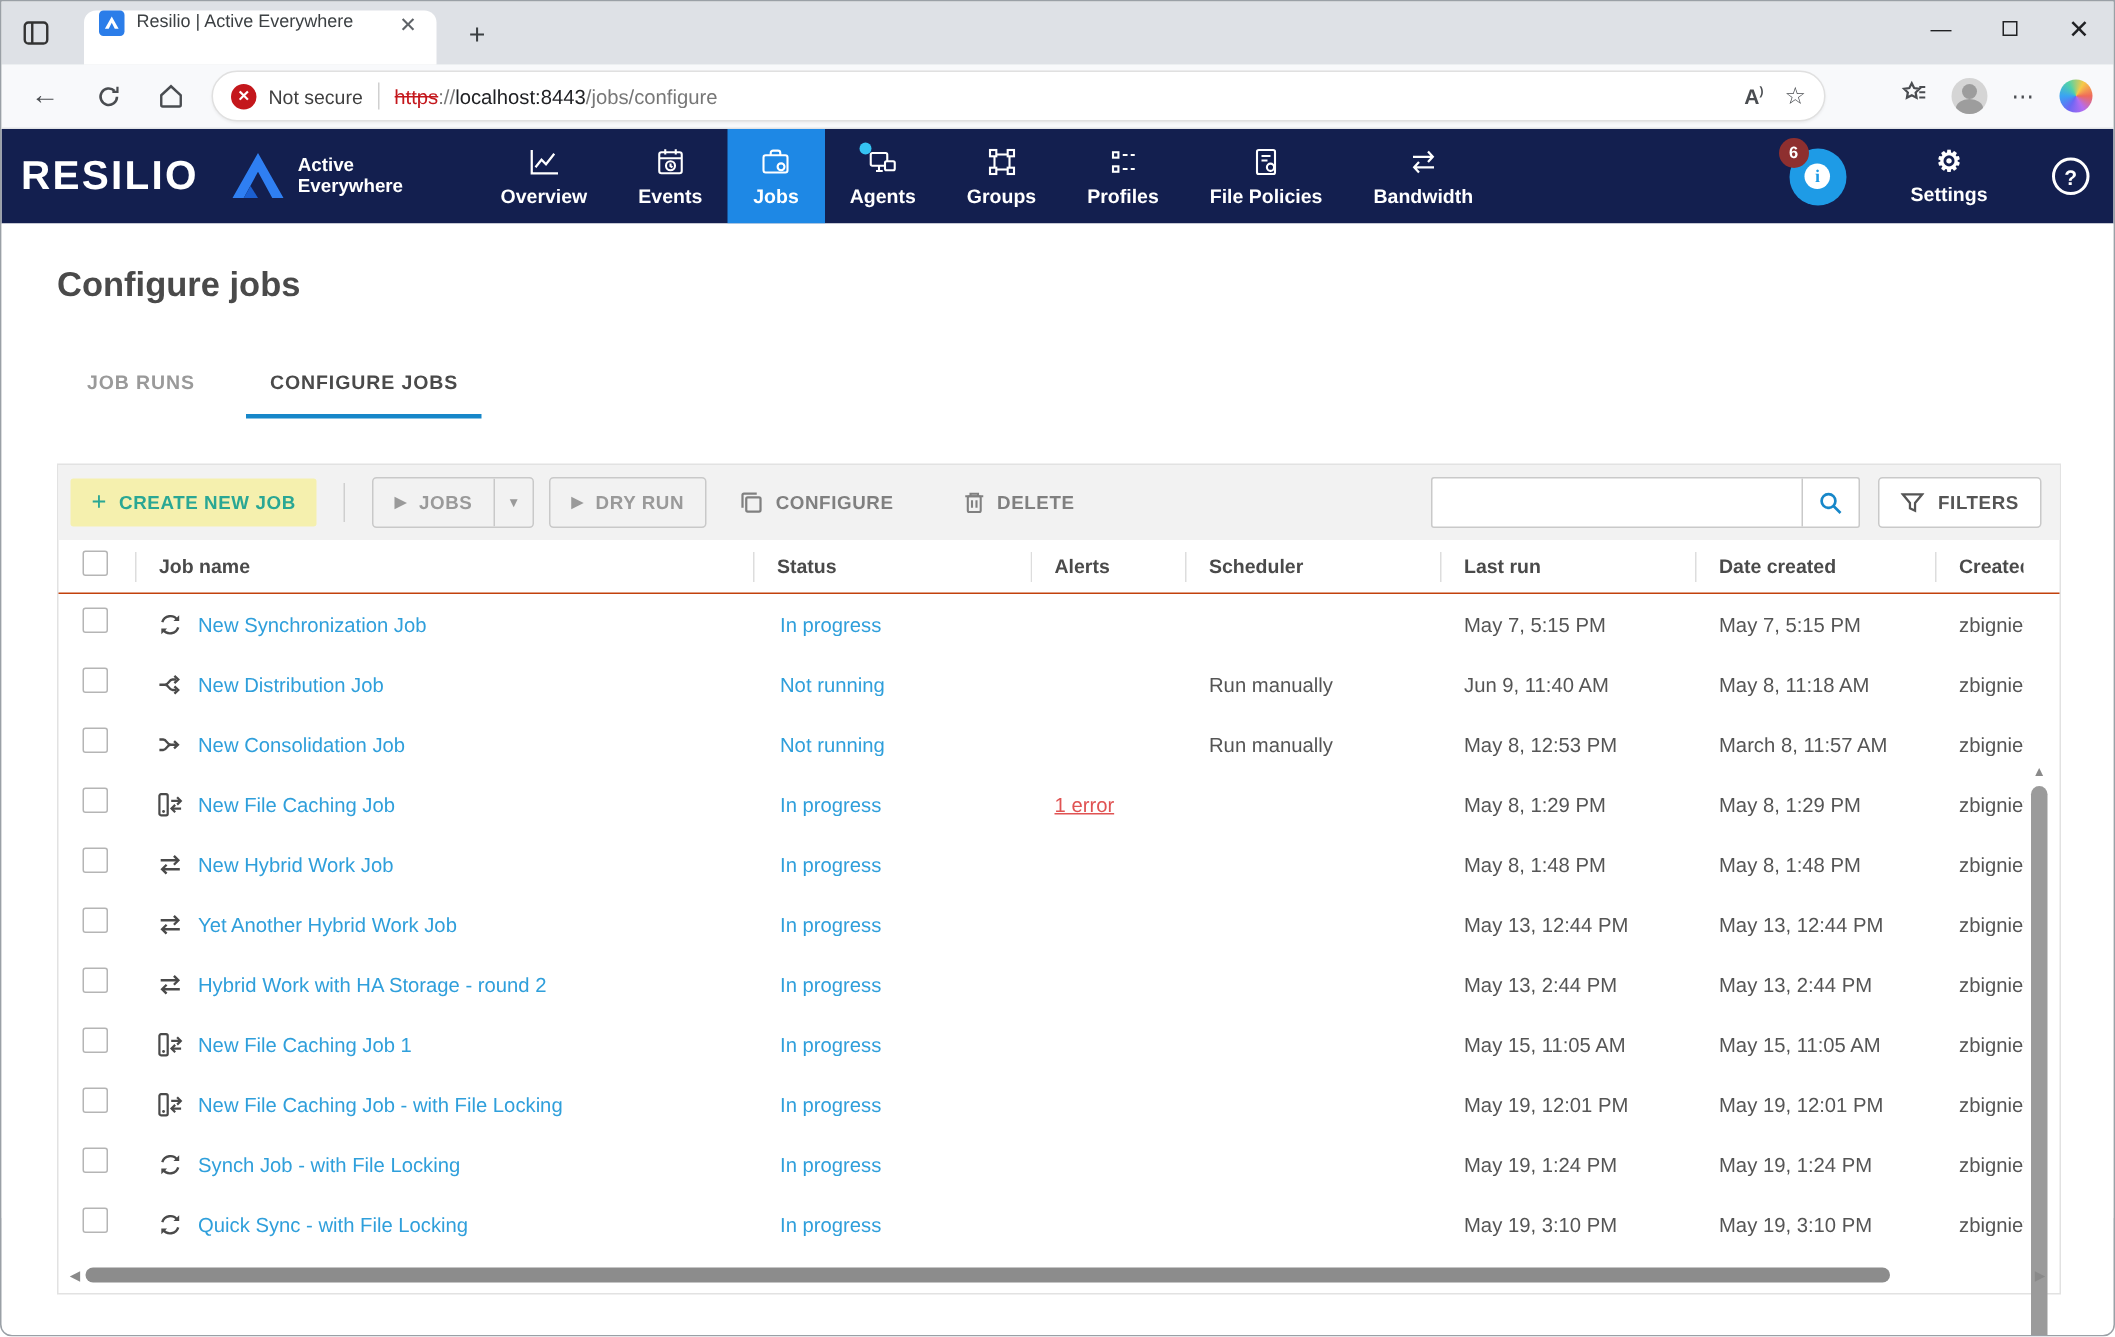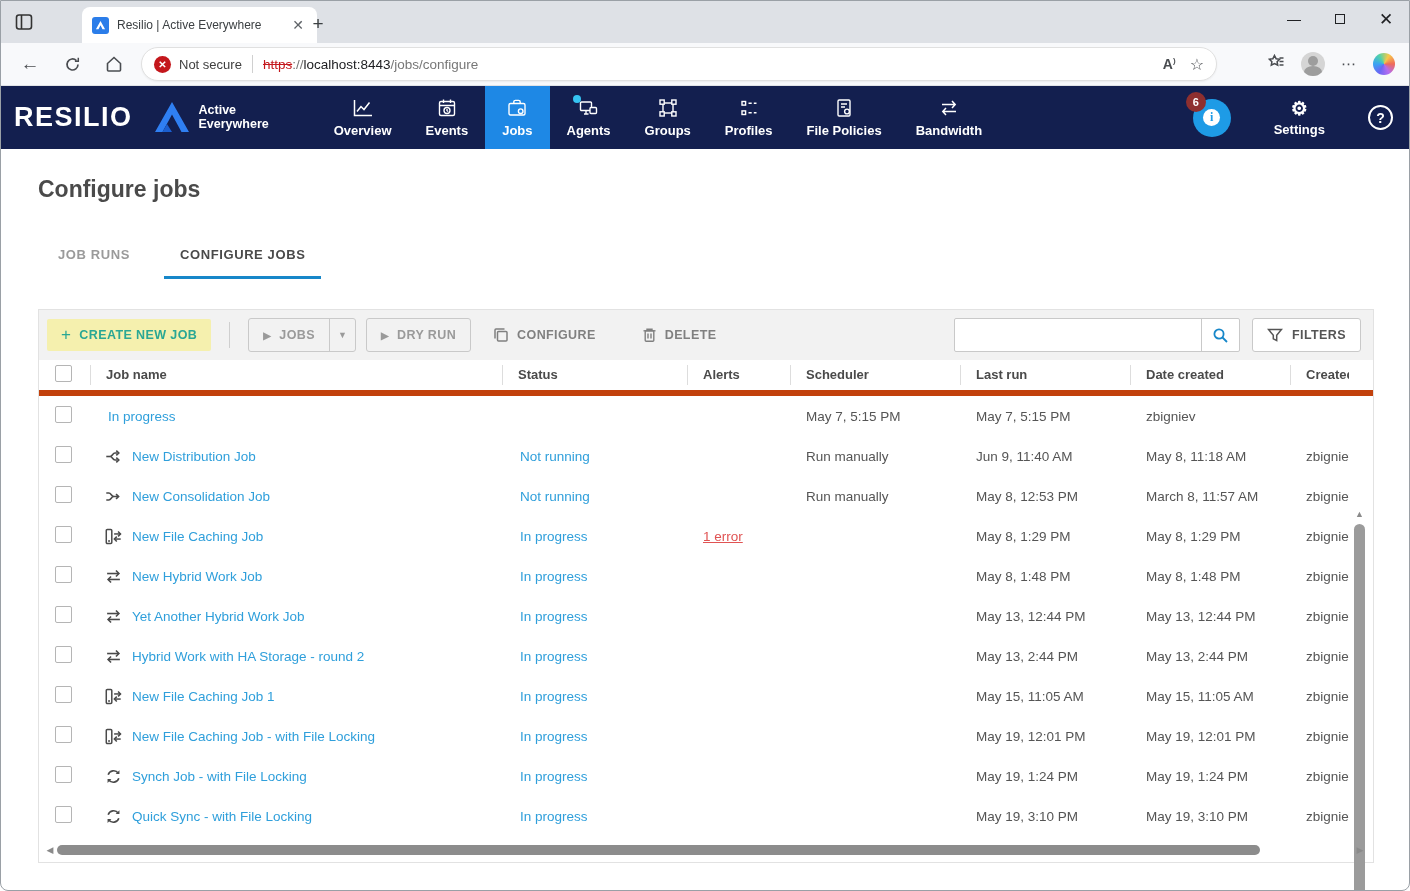--- a/index.html
+++ b/index.html
@@ -2,21 +2,21 @@
 <html><head>
 <meta charset="utf-8">
 <style>
   * { margin:0; padding:0; box-sizing:border-box; }
   html,body { width:1410px; height:891px; background:#fff; font-family:"Liberation Sans", sans-serif; }
   .window { position:relative; width:1410px; height:891px; border:1px solid #9aa0a6; border-radius:0 0 8px 8px; overflow:hidden; background:#fff; }
 
   
   .tabstrip { position:relative; height:42px; background:#dee1e6; display:flex; align-items:flex-end; }
   .workspaces-btn { position:absolute; left:12px; top:10px; width:22px; height:22px; color:#333; }
-  .tab { position:absolute; left:55px; top:6px; width:235px; height:36px; background:#fff; border-radius:8px 8px 0 0; display:flex; align-items:center; padding:0 10px;margin-left:26px; }
+  .tab { position:absolute; left:55px; top:6px; width:235px; height:36px; background:#fff; border-radius:8px 8px 0 0; display:flex; padding:0 10px; }
   .tab-favicon { width:17px; height:17px; border-radius:3px; background:#2b7de9; display:flex; align-items:center; justify-content:center; flex:none; }
   .tab-title { font-size:12px; color:#3c4043; margin-left:8px; white-space:nowrap; overflow:hidden; flex:1; }
   .tab-close { width:18px; height:18px; border-radius:4px; color:#5f6368; font-size:14px; line-height:18px; text-align:center; flex:none; }
   .newtab-btn { position:absolute; left:305px; top:12px; width:24px; height:24px; color:#3c4043; font-size:19px; line-height:22px; text-align:center; border-radius:4px; }
   .win-controls { position:absolute; right:0; top:0; height:36px; display:flex; }
   .win-btn { width:46px; height:36px; display:flex; align-items:center; justify-content:center; color:#202124; font-size:14px; }
   .win-max-glyph { width:10px; height:10px; border:1.4px solid #202124; }
 
   
   .addressbar { height:43px; background:#f8f9fb; border-bottom:1px solid #e1e3e6; display:flex; align-items:center; padding:0 14px; }
@@ -72,21 +72,21 @@
   .btn-split .caret { width:26px; display:flex; align-items:center; justify-content:center; border-left:1px solid #c9c9c9; color:#9a9a9a; font-size:9px; }
   .btn-flat { display:flex; align-items:center; gap:8px; color:#808080; font-size:12.5px; font-weight:700; letter-spacing:.4px; padding:0 14px; height:34px; cursor:pointer; }
   .play-glyph { font-size:10px; }
   .searchbox { margin-left:auto; width:286px; height:34px; background:#fff; border:1px solid #c9c9c9; border-radius:2px; display:flex; }
   .searchbox input { flex:1; border:none; outline:none; padding:0 10px; font-size:13px; font-family:inherit; color:#333; background:transparent; }
   .search-btn { width:38px; border-left:1px solid #c9c9c9; display:flex; align-items:center; justify-content:center; cursor:pointer; }
   .btn-filters { display:flex; align-items:center; gap:9px; background:#fff; border:1px solid #c9c9c9; border-radius:3px; height:34px; padding:0 14px; margin-left:12px; margin-right:4px; color:#555; font-size:12.5px; font-weight:700; letter-spacing:.4px; cursor:pointer; }
 
   
   .tgrid { display:grid; grid-template-columns:51px 412px 185px 103px 170px 170px 160px 59px; align-items:center; }
-  .thead { height:36px; border-bottom:6px solid #c2410c; }
+  .thead { height:36px; border-bottom:1px solid #c2410c; }
   .th { font-size:13px; font-weight:600; color:#4a4a4a; padding-left:16px; position:relative; height:20px; line-height:20px; white-space:nowrap; overflow:hidden; }
   .th:before { content:""; position:absolute; left:0; top:0; width:1px; height:20px; background:#ddd; }
   .cb { appearance:none; -webkit-appearance:none; width:17px; height:17px; border:1px solid #b5b5b5; border-radius:2px; background:#fff; margin-left:16px; cursor:pointer; }
   .rows { }
   .trow { height:40px; }
   .cell-name { display:flex; align-items:center; gap:10px; padding-left:15px; overflow:hidden; white-space:nowrap; }
   .jobicon { width:17px; height:17px; flex:none; display:flex; }
   .link { color:#2f9fdb; font-size:13.5px; text-decoration:none; cursor:pointer; white-space:nowrap; }
   .cell { font-size:13.5px; color:#555; padding-left:16px; white-space:nowrap; overflow:hidden; }
   .cell-status { padding-left:18px; }
@@ -328,20 +328,33 @@
         <div class="th">Alerts</div>
         <div class="th">Scheduler</div>
         <div class="th">Last run</div>
         <div class="th">Date created</div>
         <div class="th">Created by</div>
       </div>
 
       <div class="rows" id="rows">
           <div class="tgrid trow">
             <div><input type="checkbox" class="cb" style=""></div>
+            <div class="cell-name">
+              <span class="jobicon">
+                <svg width="17" height="17" viewBox="0 0 16 16">
+                  <g fill="none" stroke="#4a4a4a" stroke-width="1.5">
+                    <path d="M13 9.6A5.3 5.3 0 0 1 3.5 11"></path>
+                    <path d="M3 6.4A5.3 5.3 0 0 1 12.5 5"></path>
+                  </g>
+                  <path d="M13.6 2v3.6H10z" fill="#4a4a4a"></path>
+                  <path d="M2.4 14v-3.6H6z" fill="#4a4a4a"></path>
+                </svg>
+              </span>
+              <a class="link">New Synchronization Job</a>
+            </div>
             <div class="cell cell-status"><a class="link">In progress</a></div>
             <div class="cell"></div>
             <div class="cell"></div>
             <div class="cell">May 7, 5:15 PM</div>
             <div class="cell">May 7, 5:15 PM</div>
             <div class="cell">zbigniev</div>
           </div>
           <div class="tgrid trow">
             <div><input type="checkbox" class="cb" style=""></div>
             <div class="cell-name">

